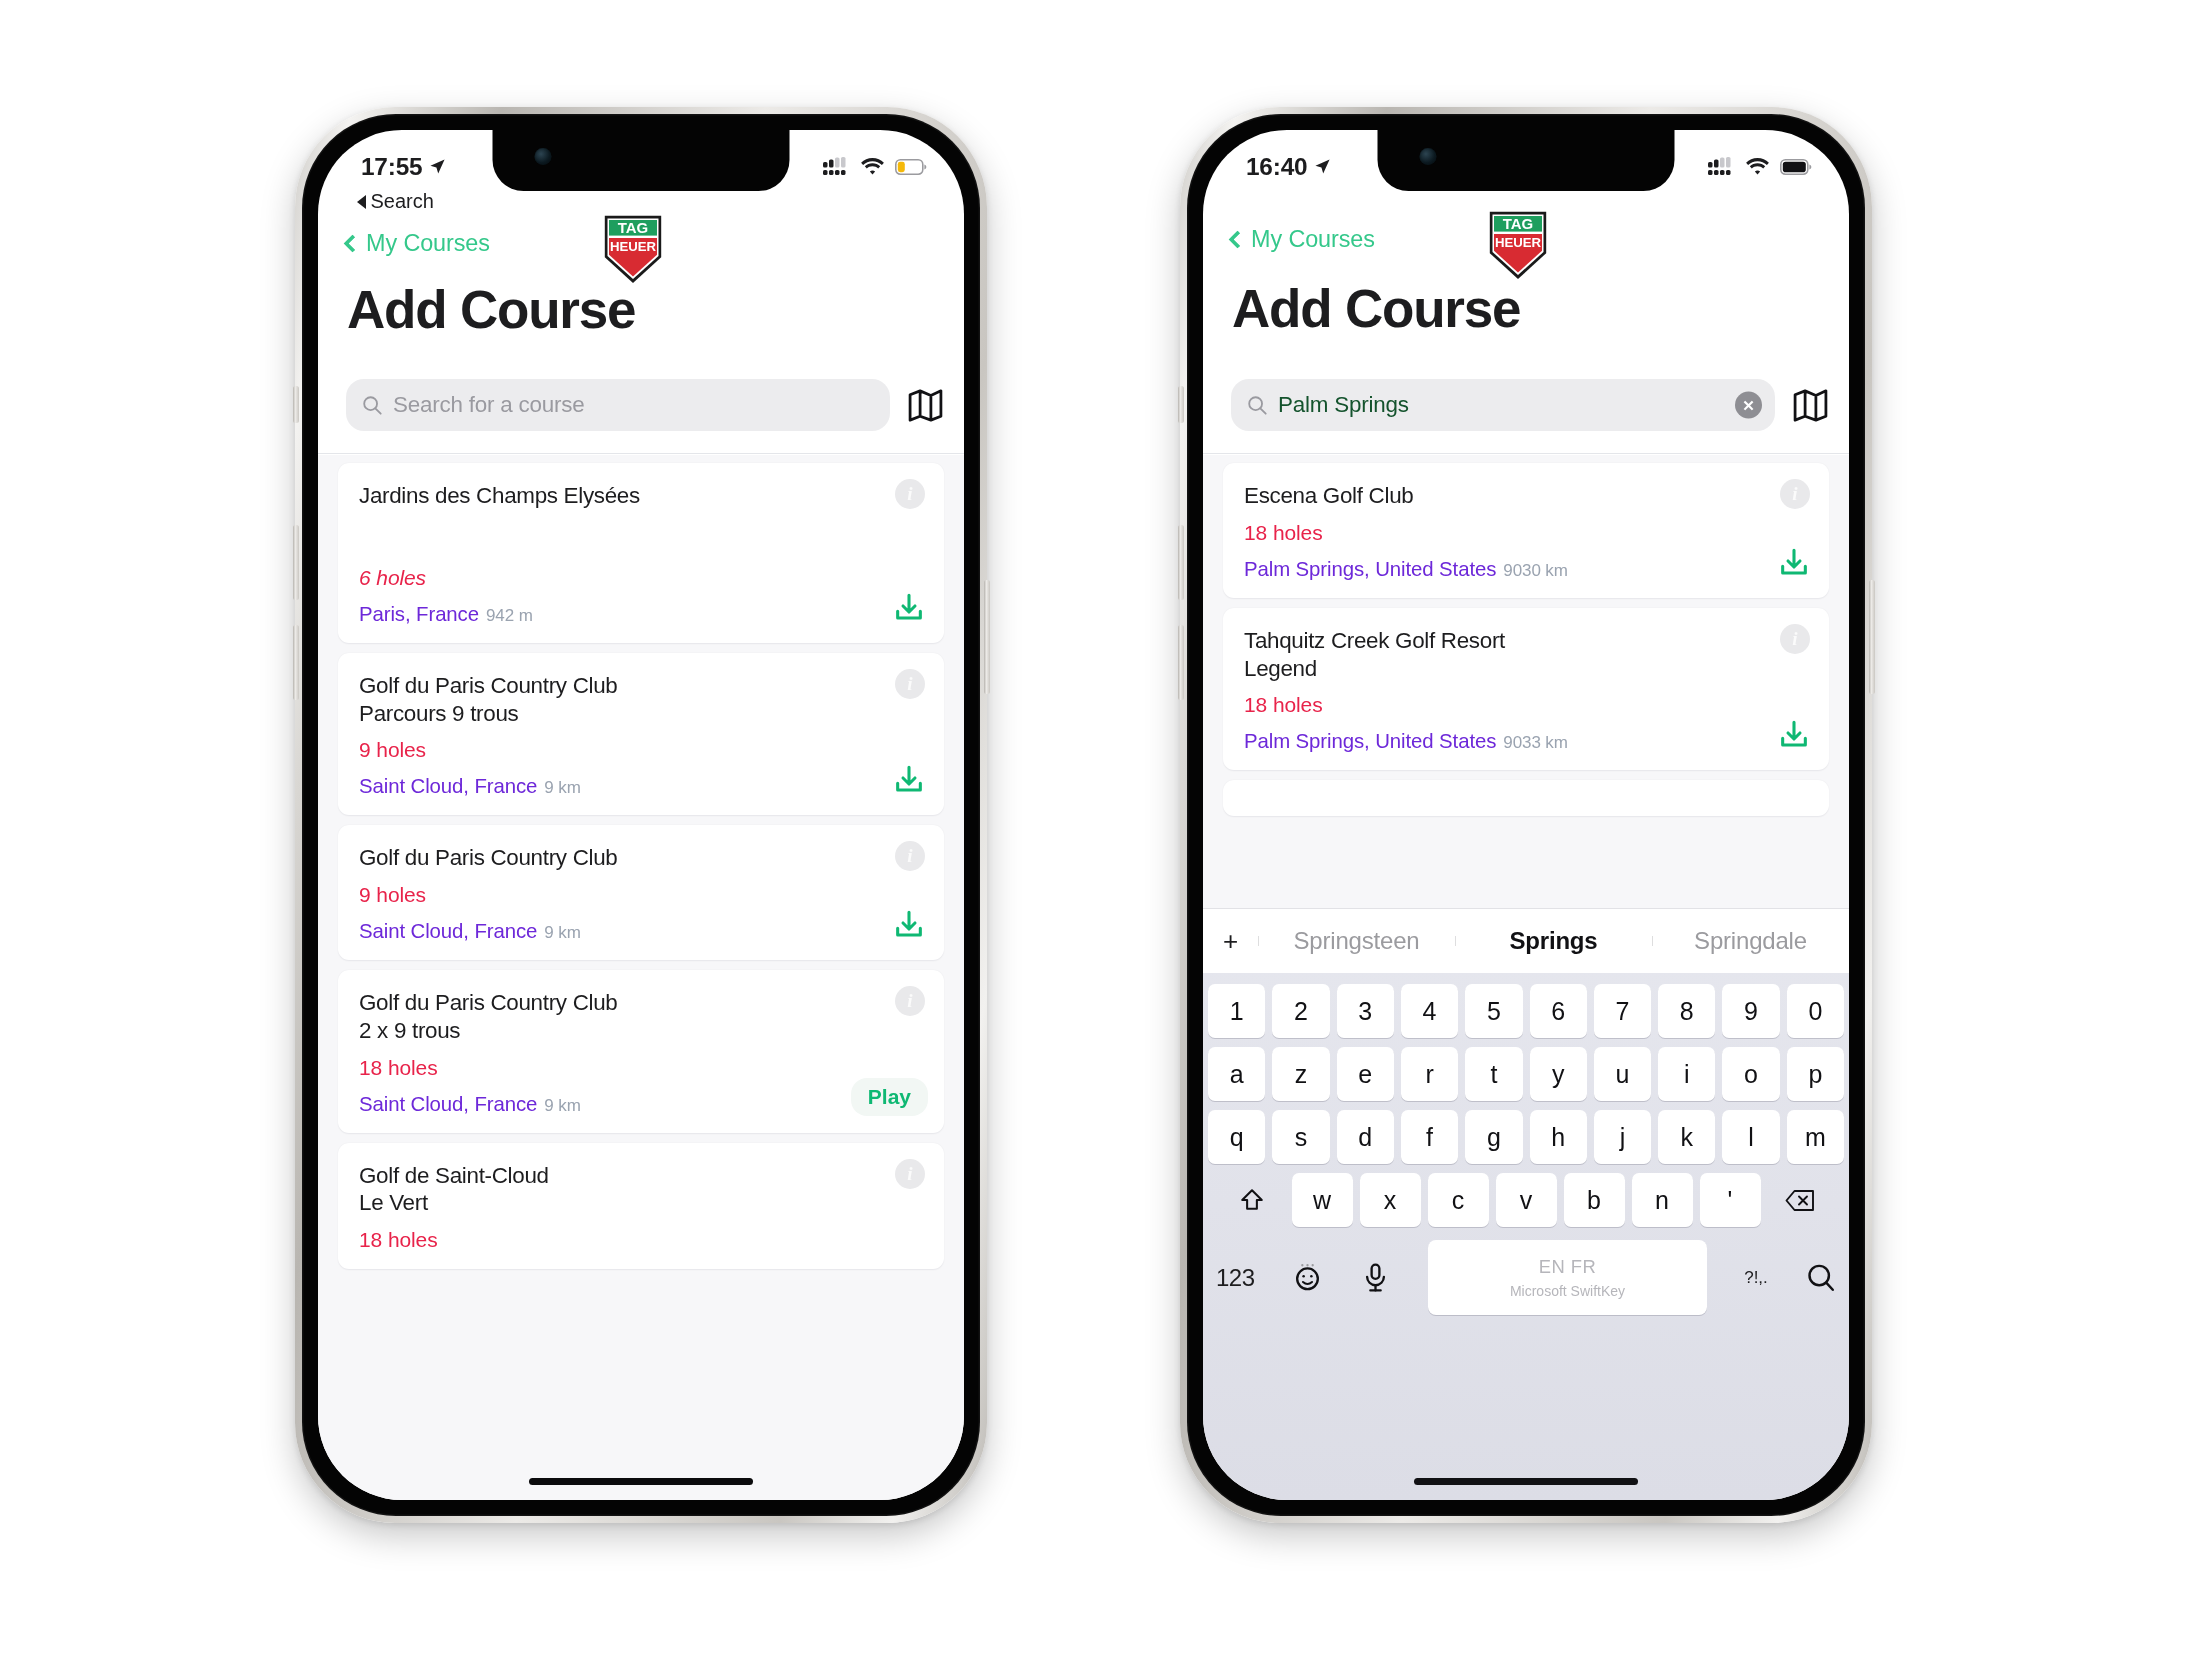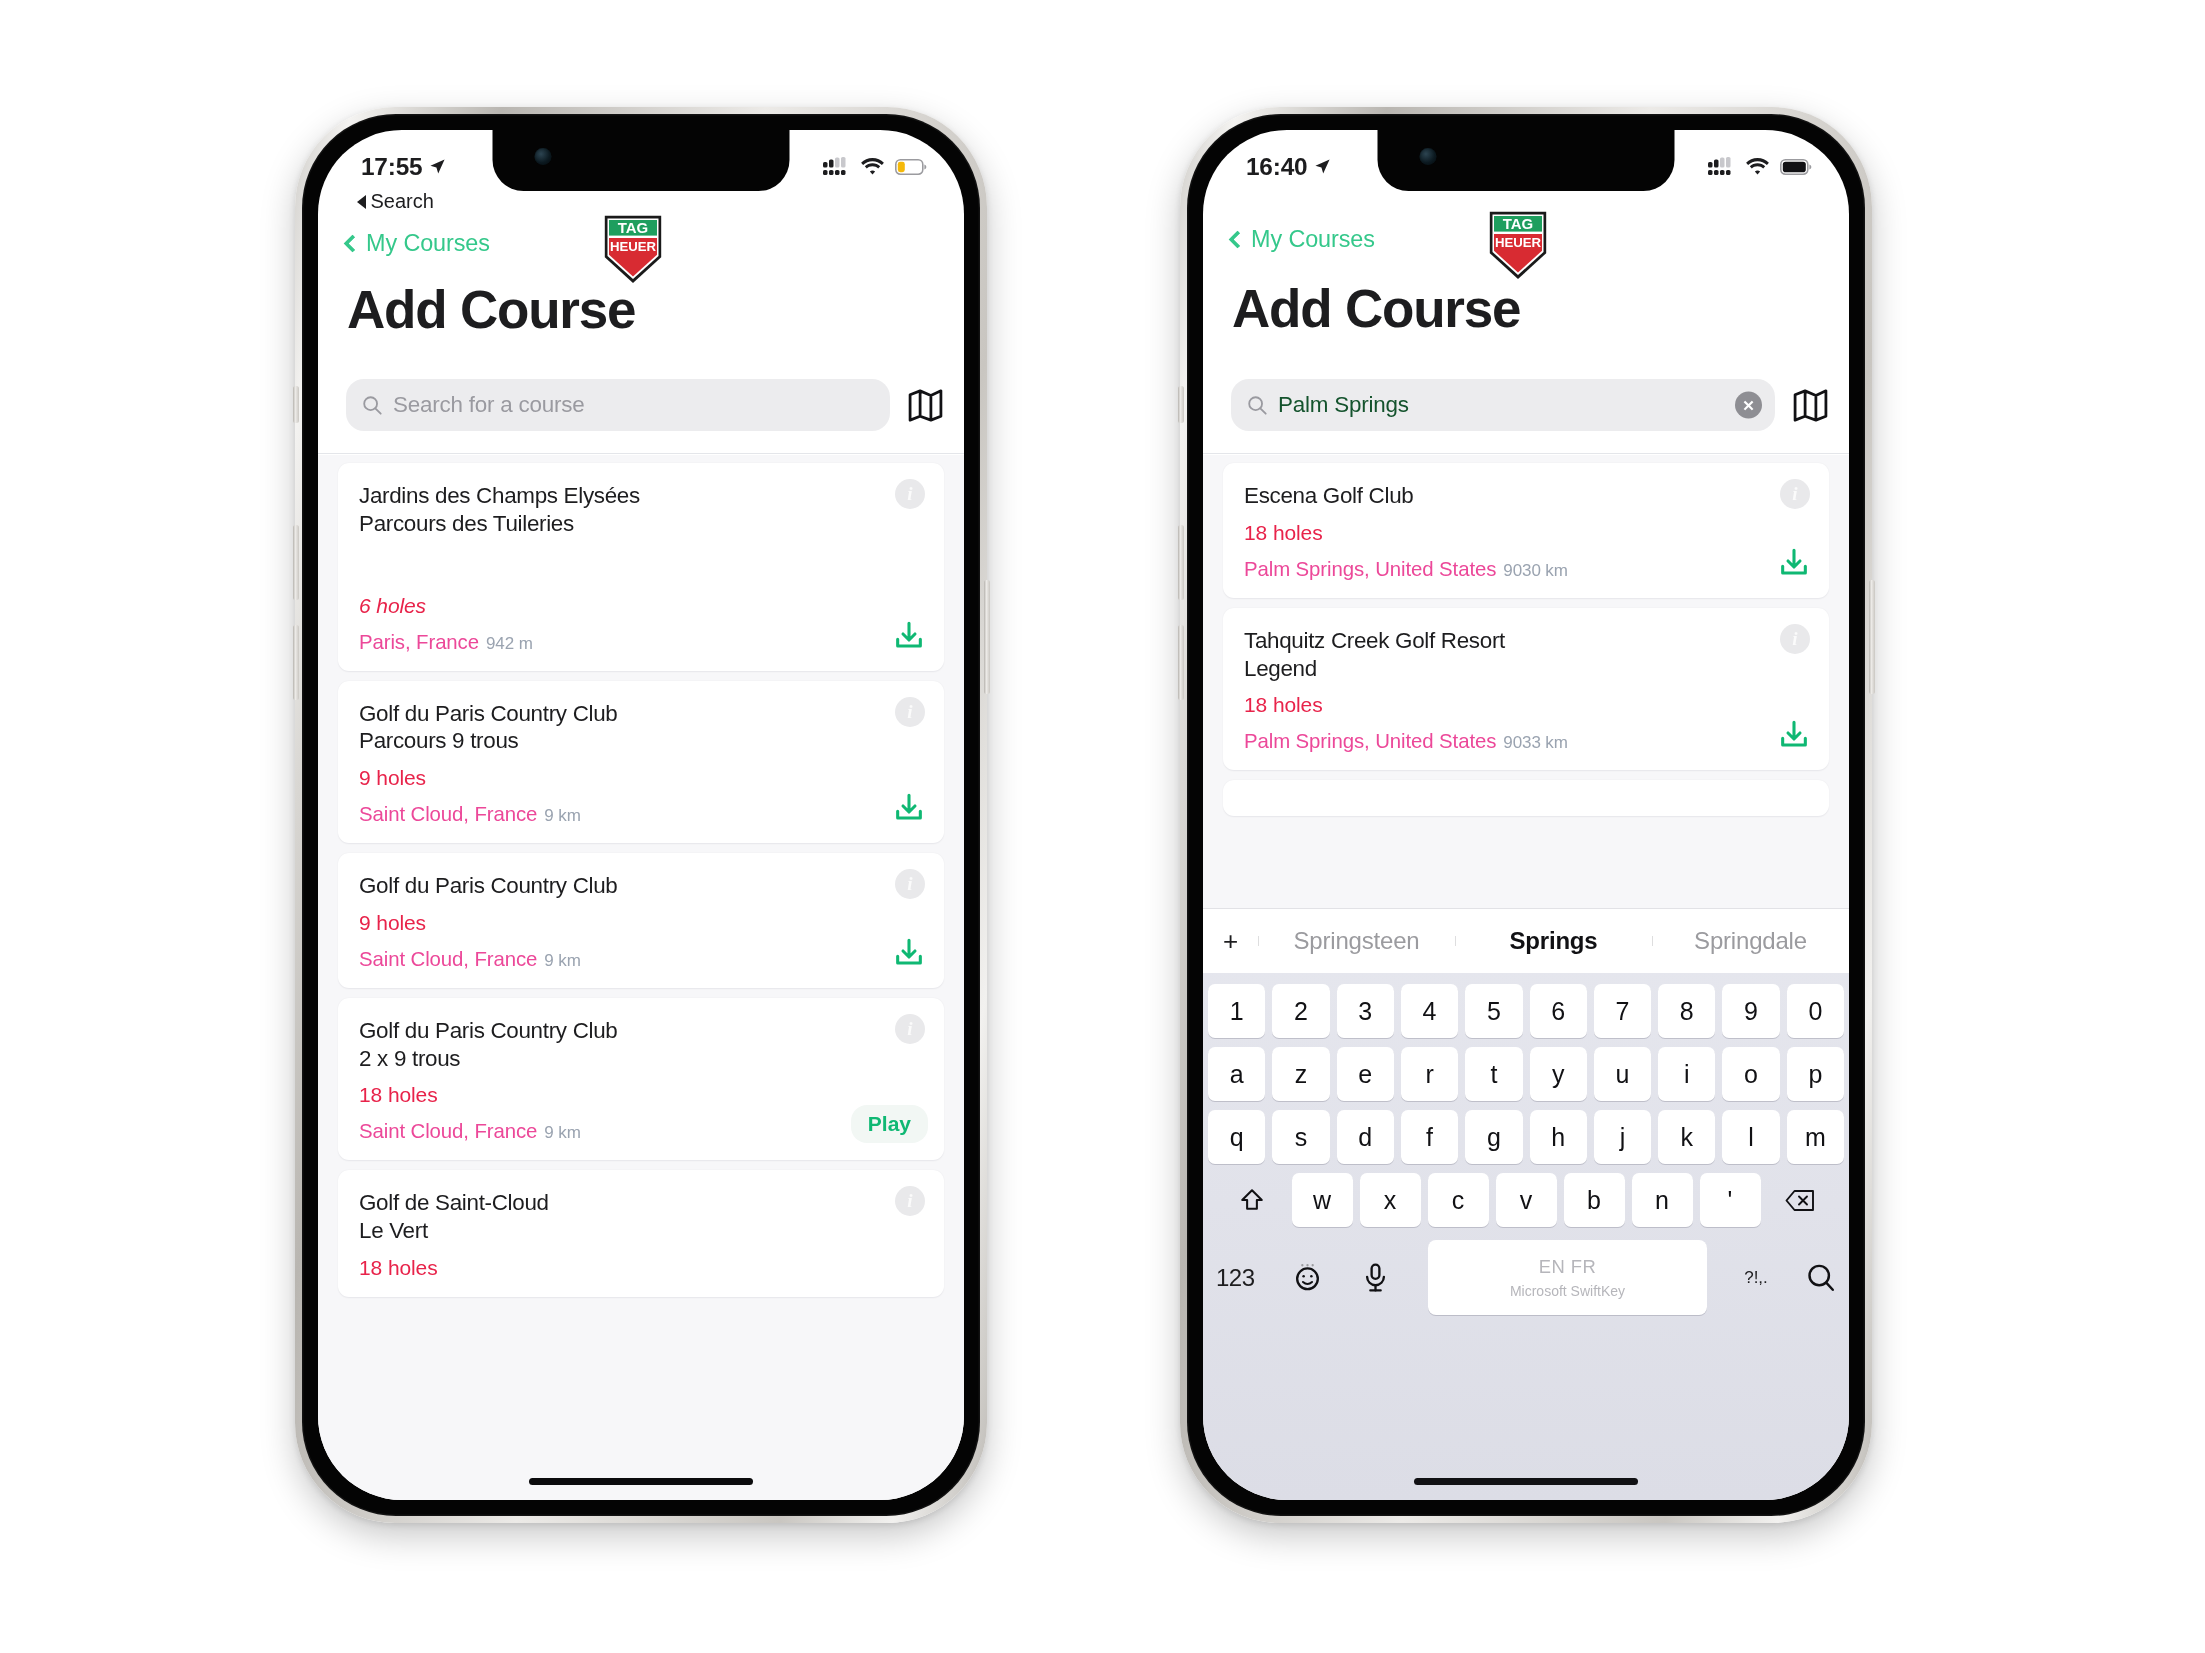--- a/index.html
+++ b/index.html
@@ -144,21 +144,21 @@
     position: relative; background: #ffffff; border-radius: 11px;
     margin-bottom: 10px; padding: 19px 21px 17px 21px;
     box-shadow: 0 0.5px 1.5px rgba(20,20,40,0.07);
     min-height: 100px;
   }
   .card .cname { font-size: 22.4px; color: #1d1d1f; letter-spacing: -0.3px; line-height: 1.24; padding-right: 55px; }
   .card .csub  { font-size: 22.4px; color: #1d1d1f; letter-spacing: -0.3px; line-height: 1.24; padding-right: 55px; }
   .card .holes { font-size: 21px; color: #e8234a; margin-top: 11px; letter-spacing: -0.1px; }
   .card.gap .holes { margin-top: 56px; font-style: italic; }
   .card .locrow { display: flex; align-items: flex-end; gap: 7px; margin-top: 13px; }
-  .card .loc { font-size: 20.4px; color: #ec4899; letter-spacing: -0.1px; }
+  .card .loc { font-size: 20.4px; color: #6d28d9; letter-spacing: -0.1px; }
   .card .dist { font-size: 17px; color: #9aa3b0; letter-spacing: -0.1px; }
 
   .info-badge {
     position: absolute; right: 19px; top: 16px;
     width: 30px; height: 30px; border-radius: 50%; background: #e9e9eb;
     display: flex; align-items: center; justify-content: center;
     font-family: "Liberation Serif", serif; font-style: italic;
     font-size: 19px; font-weight: 700; color: #fbfbfb; cursor: pointer;
   }
   .dl-icon { position: absolute; right: 19px; bottom: 19px; width: 32px; height: 32px; cursor: pointer; }
@@ -304,21 +304,20 @@
             <path d="M2 5 L8.5 2.5 V19 L2 21.5 Z M8.5 2.5 L15.5 5.5 V21.5 L8.5 19 Z M15.5 5.5 L22 2.5 V19 L15.5 21.5 Z" fill="none" stroke="#111114" stroke-width="1.8" stroke-linejoin="round"></path>
           </svg>
         </div>
 
         <div class="sep"></div>
 
         <div class="list">
 
           <div class="card gap">
             <div class="cname">Jardins des Champs Elysées</div>
-            <div class="csub">Parcours des Tuileries</div>
             <div class="holes">6 holes</div>
             <div class="locrow">
               <span class="loc">Paris, France</span>
               <span class="dist">942 m</span>
             </div>
             <div class="info-badge">i</div>
             <svg class="dl-icon" viewBox="0 0 24 24">
               <path d="M12 2.5 V14.5 M7.5 10.5 L12 15 L16.5 10.5" fill="none" stroke="#0fb873" stroke-width="2.3" stroke-linecap="round" stroke-linejoin="round"></path>
               <path d="M3.5 14.5 V19.5 H20.5 V14.5" fill="none" stroke="#0fb873" stroke-width="2.3" stroke-linecap="round" stroke-linejoin="round"></path>
             </svg>

